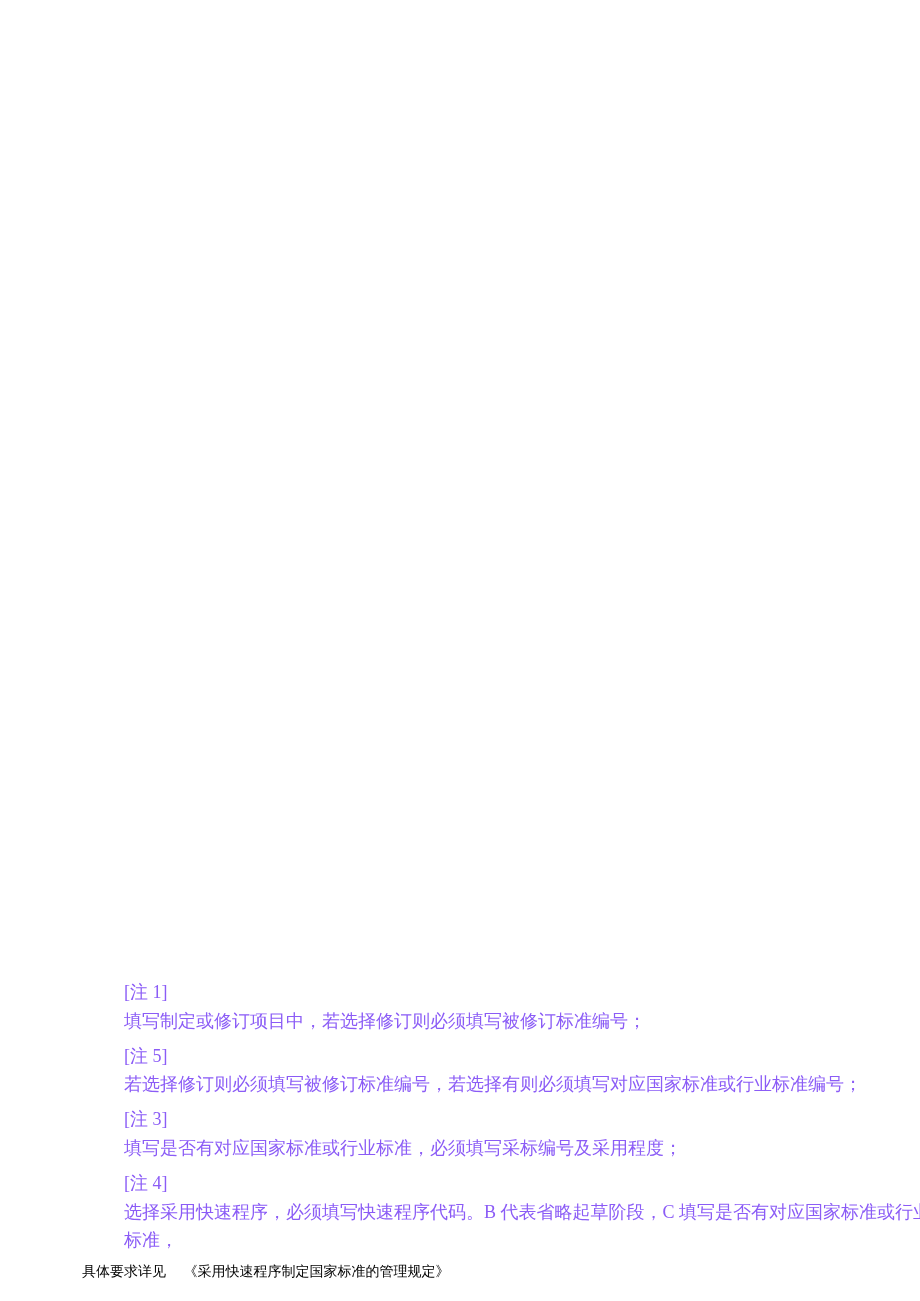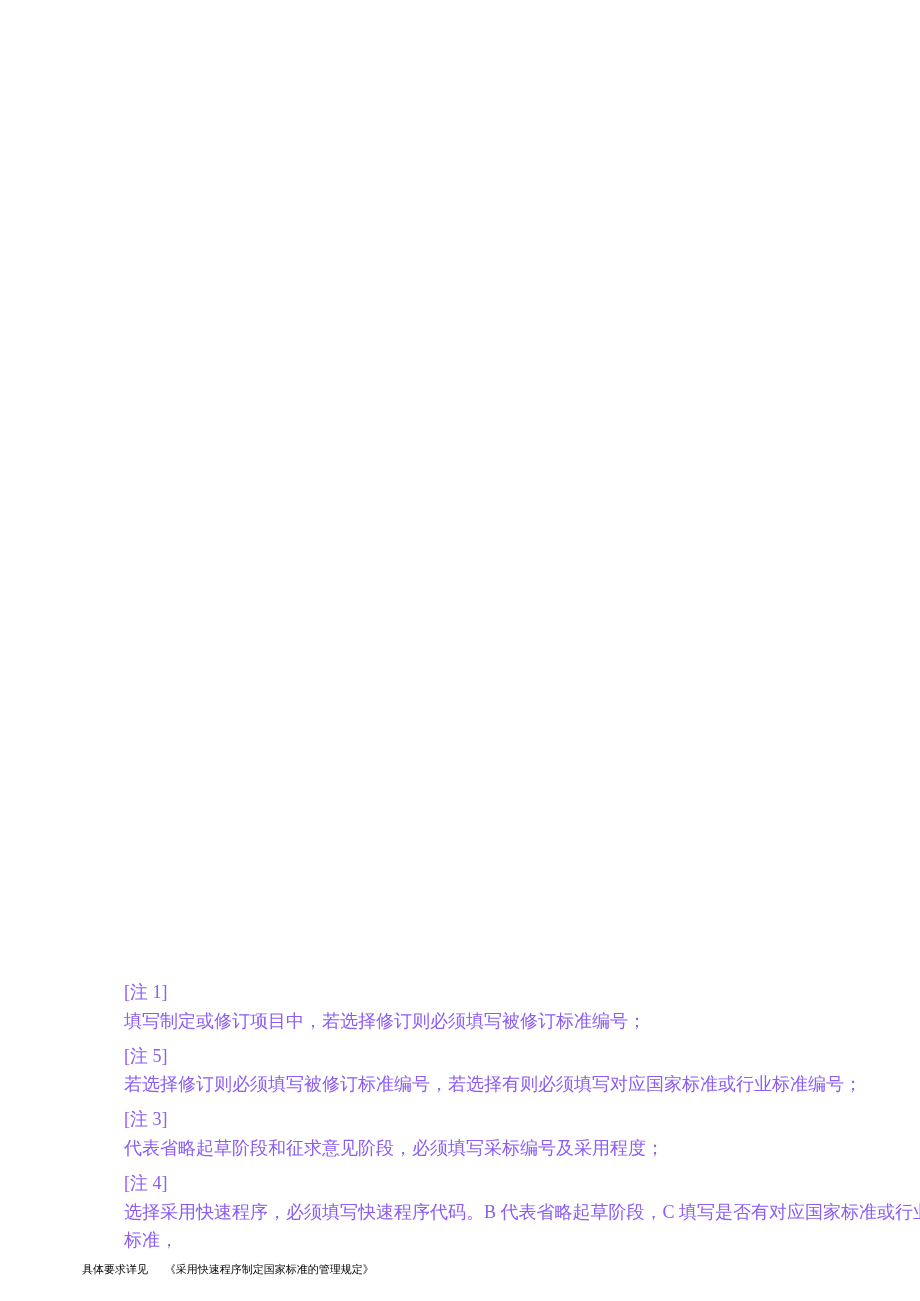--- a/index.html
+++ b/index.html
@@ -36,21 +36,21 @@
       display: inline-block;
       margin-left: 42px;
       margin-right: 14px;
       white-space: nowrap;
     }
     .note-text {
       flex: 1;
       font-family: Liberation Serif, serif;
     }
     .note-continuation {
-      font-size: 11px;
+      font-size: 14px;
       line-height: 1.6;
       color: #000000;
       margin-top: 6px;
       margin-left: 0px;
     }
     .note-continuation .prefix {
       display: inline-block;
       margin-right: 14px;
     }
   </style>
@@ -61,21 +61,21 @@
   <div class="note-line">
     <span class="note-label">[注 1]</span>
     <span class="note-text">填写制定或修订项目中，若选择修订则必须填写被修订标准编号；</span>
   </div>
   <div class="note-line">
     <span class="note-label">[注 5]</span>
     <span class="note-text">若选择修订则必须填写被修订标准编号，若选择有则必须填写对应国家标准或行业标准编号；</span>
   </div>
   <div class="note-line">
     <span class="note-label">[注 3]</span>
-    <span class="note-text">代表省略起草阶段和征求意见阶段，必须填写采标编号及采用程度；</span>
+    <span class="note-text">填写是否有对应国家标准或行业标准，必须填写采标编号及采用程度；</span>
   </div>
   <div class="note-line note-line-last">
     <span class="note-label">[注 4]</span>
     <span class="note-text">选择采用快速程序，必须填写快速程序代码。B 代表省略起草阶段，C 填写是否有对应国家标准或行业标准，</span>
   </div>
   <div class="note-continuation">
     <span class="prefix">具体要求详见</span>
     <span>《采用快速程序制定国家标准的管理规定》</span>
   </div>
 </div>

